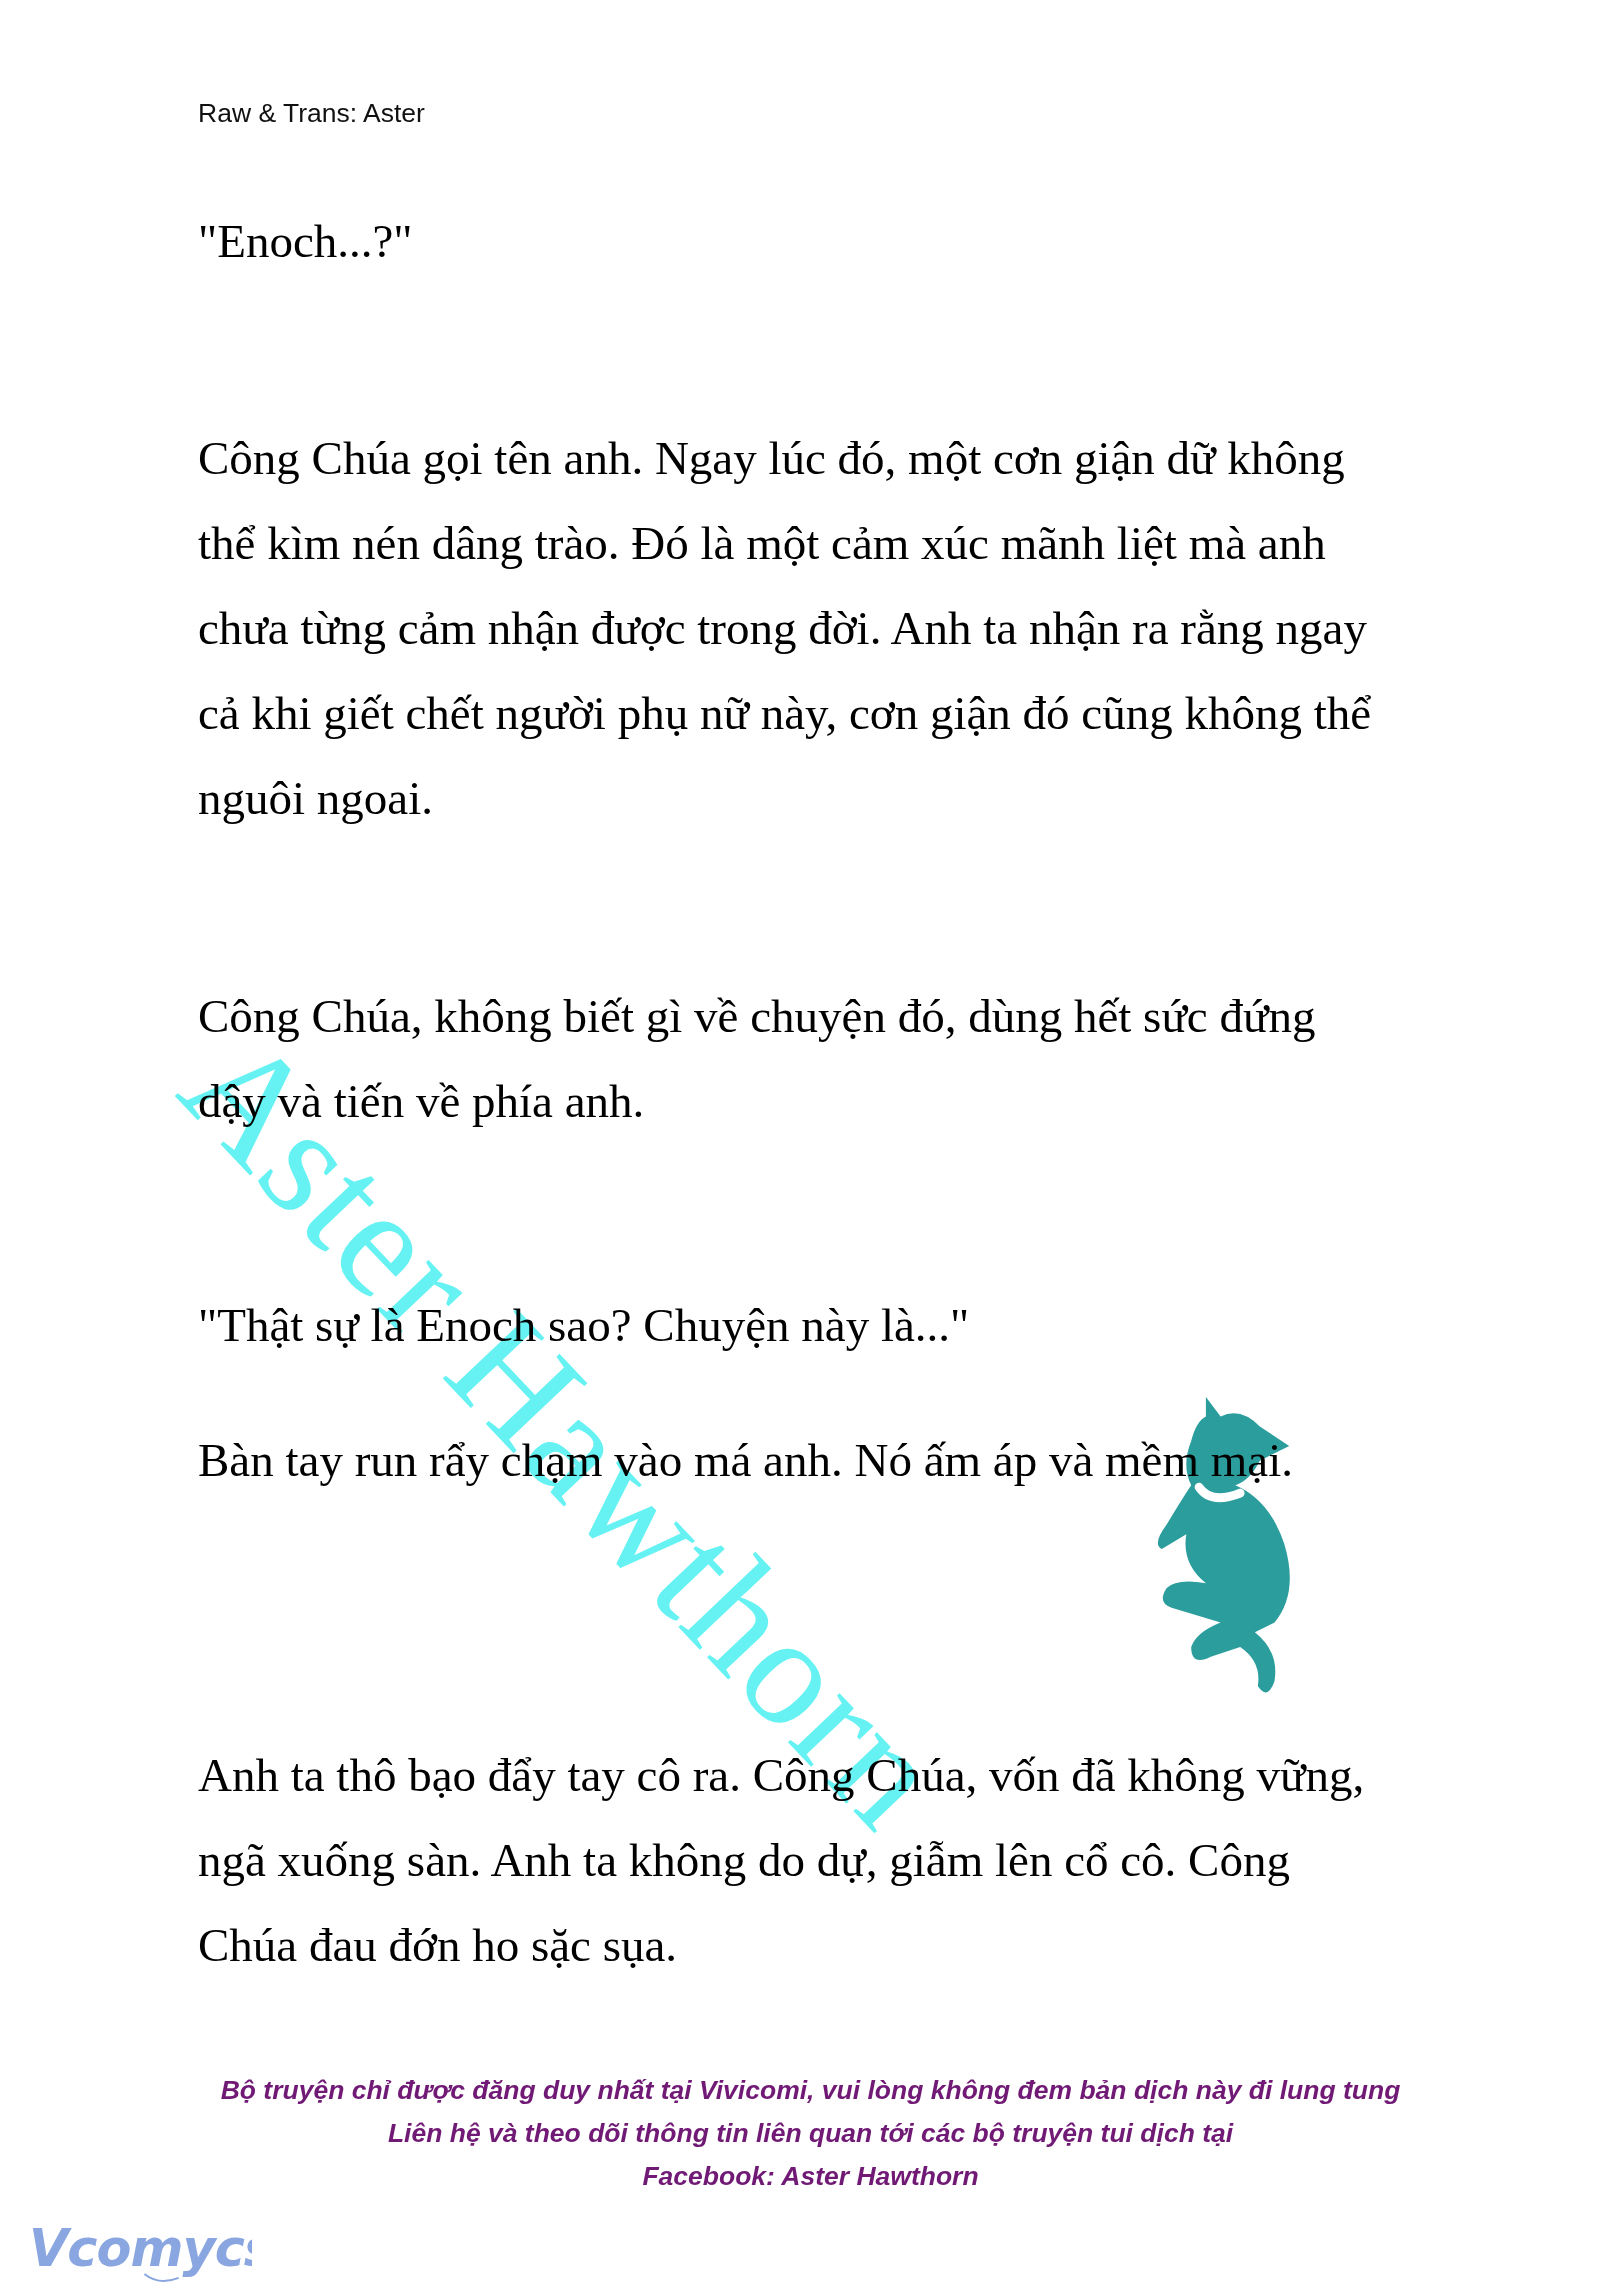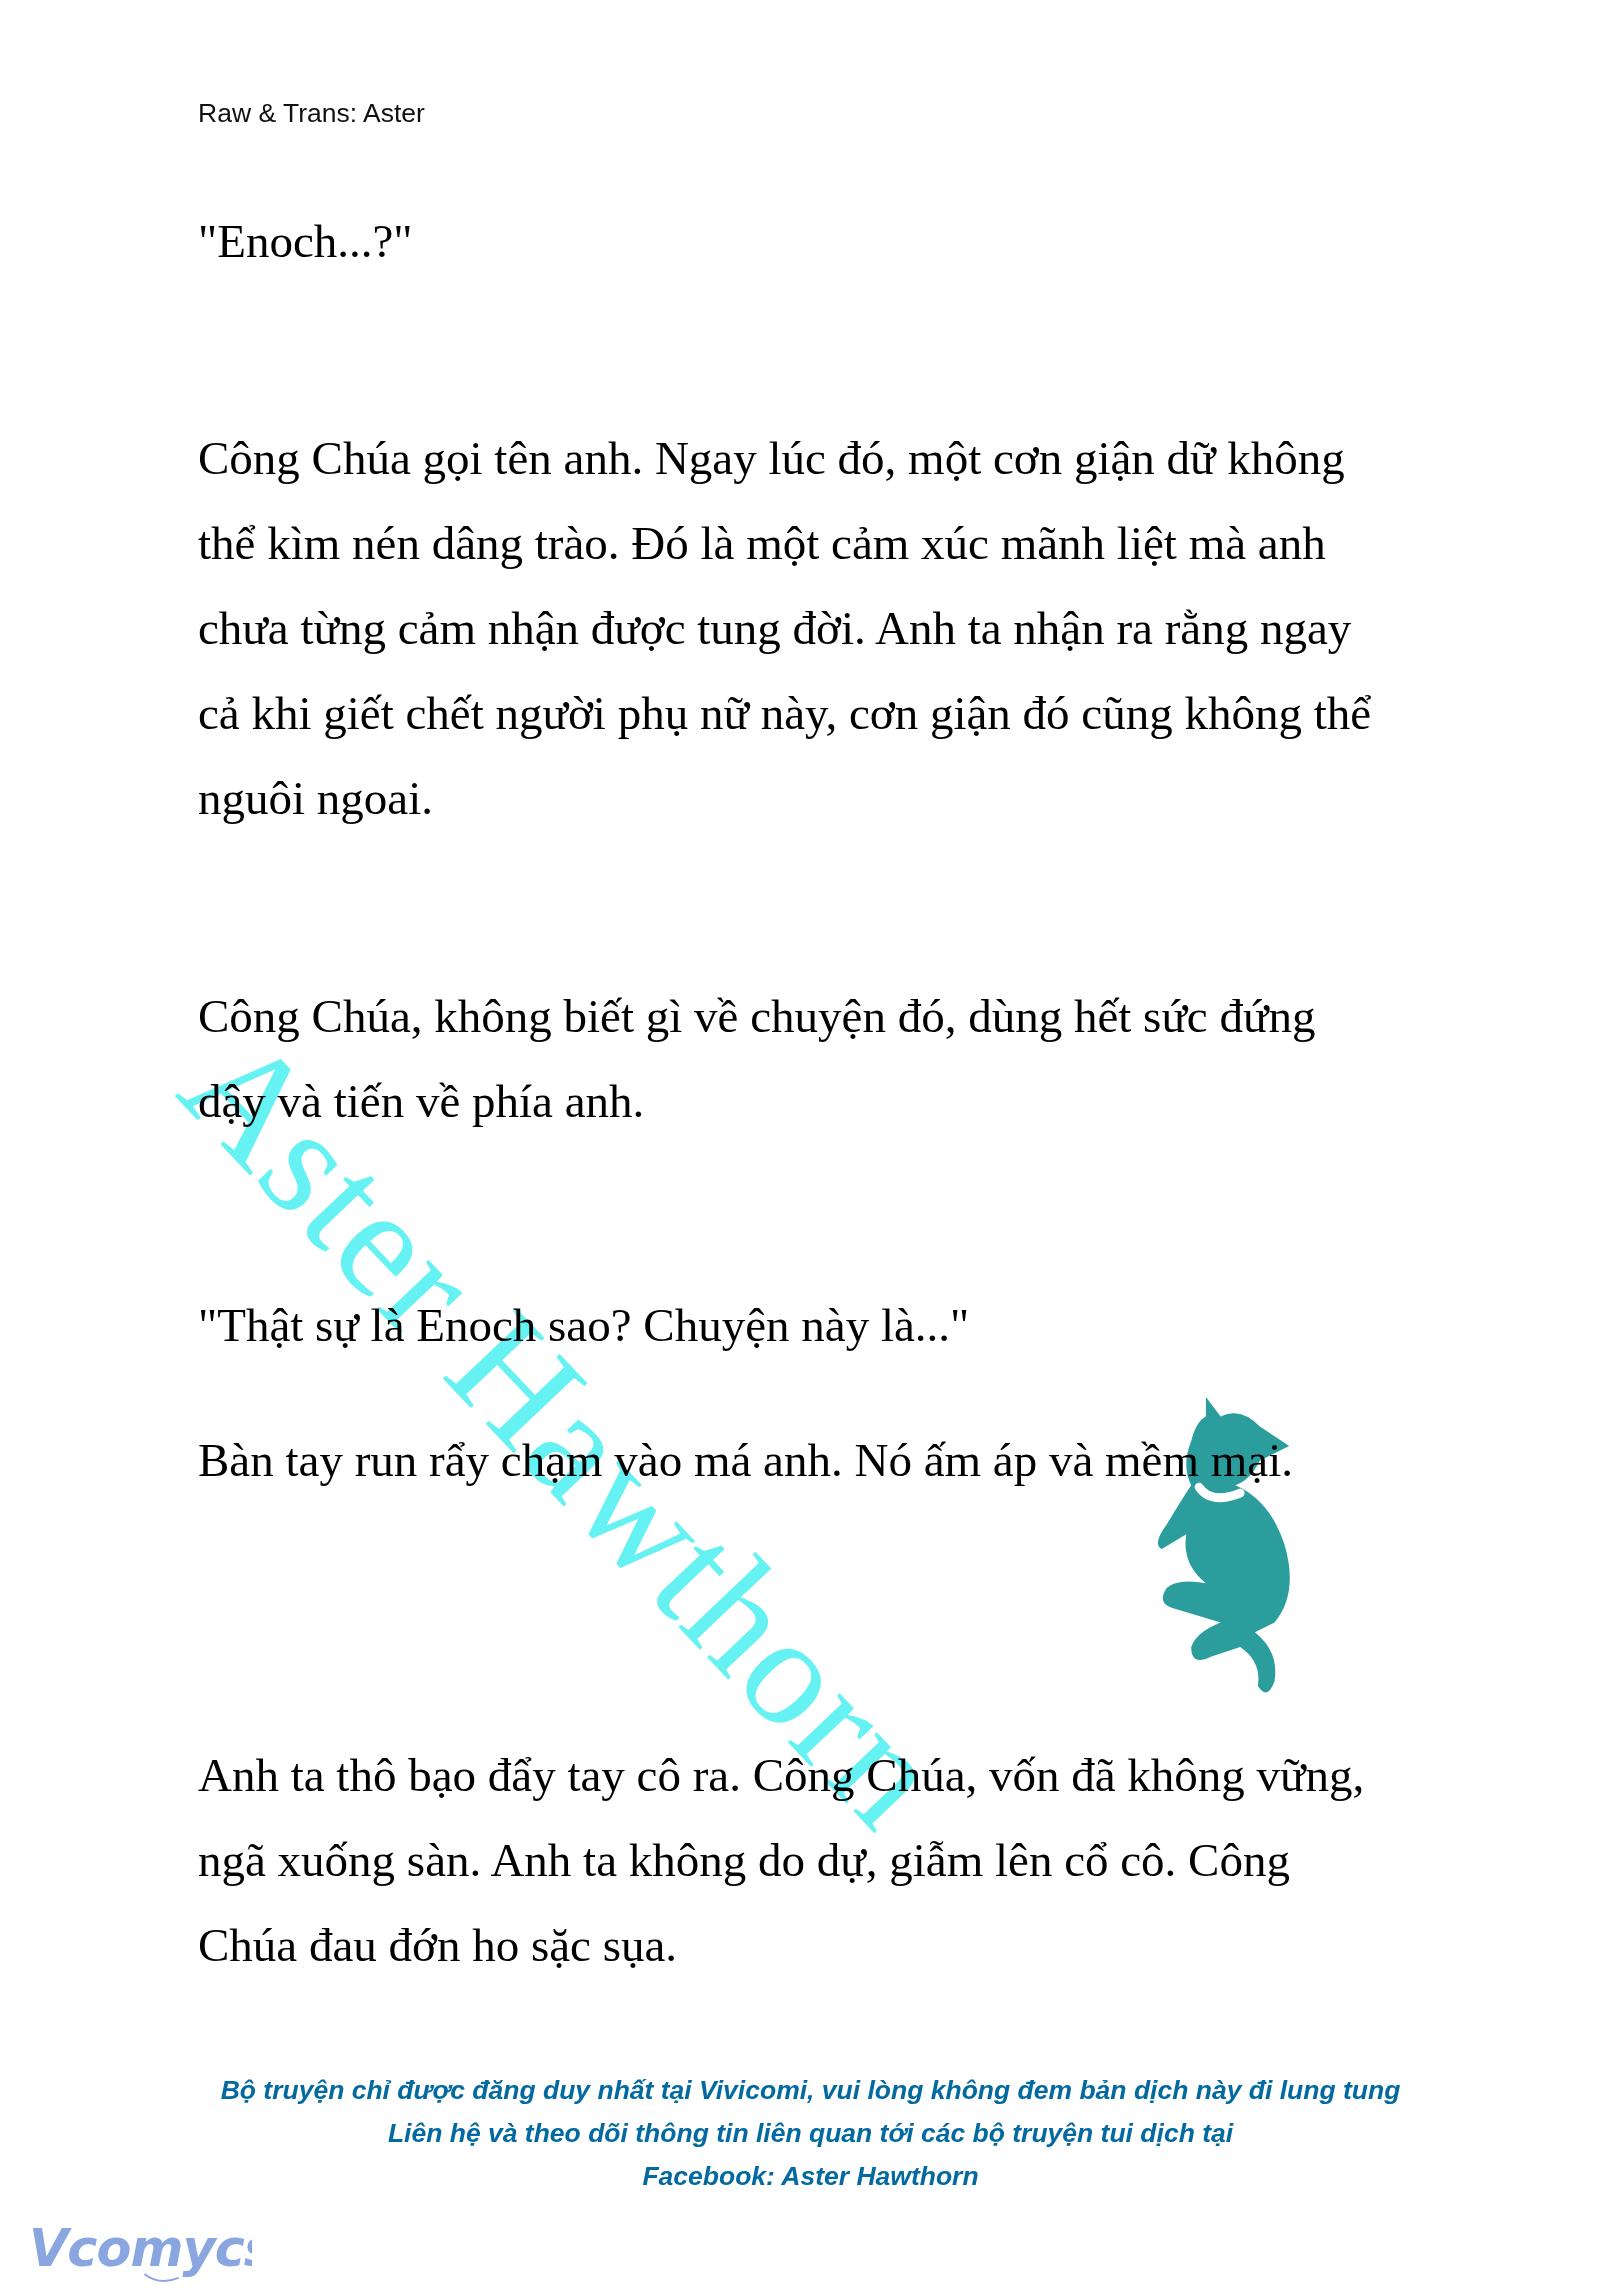--- a/index.html
+++ b/index.html
@@ -18,21 +18,21 @@
     font-family: "Liberation Serif", serif; font-size: 155px; color: #5ef2f2;
     transform-origin: left center; transform: rotate(46.5deg);
     white-space: nowrap; letter-spacing: 2px; pointer-events: none; z-index: 1;
     opacity: 0.95;
   }
   .cat { position: absolute; left: 1152px; top: 1387px; width: 147px; height: 314px; z-index: 0; }
   .text-layer { position: absolute; inset: 0; z-index: 2; padding-left: 27px; }
   .footer {
     position: absolute; left: 0; width: 1621px; text-align: center;
     font-family: "Liberation Sans", sans-serif; font-weight: bold; font-style: italic;
-    font-size: 26.5px; color: #0369a1; line-height: 43px;
+    font-size: 26.5px; color: #701a75; line-height: 43px;
   }
   .logo { position: absolute; left: 27.4px; top: 2217px; width: 225px; height: 69px; }
   .logo-text {
     font-family: "DejaVu Sans", sans-serif; font-weight: bold; font-style: italic;
     font-size: 52px; fill: #8aa6e0; letter-spacing: -1px;
   }
 </style>
 </head>
 <body>
 
@@ -48,21 +48,21 @@
 <div class="text-layer">
   <div class="credit">Raw &amp; Trans: Aster</div>
 
   <p class="page-text" style="top:199px">
     <span>"Enoch...?"</span>
   </p>
 
   <p class="page-text" style="top:416px">
     <span>Công Chúa gọi tên anh. Ngay lúc đó, một cơn giận dữ không</span><br>
     <span>thể kìm nén dâng trào. Đó là một cảm xúc mãnh liệt mà anh</span><br>
-    <span>chưa từng cảm nhận được tung đời. Anh ta nhận ra rằng ngay</span><br>
+    <span>chưa từng cảm nhận được trong đời. Anh ta nhận ra rằng ngay</span><br>
     <span>cả khi giết chết người phụ nữ này, cơn giận đó cũng không thể</span><br>
     <span>nguôi ngoai.</span>
   </p>
 
   <p class="page-text" style="top:974px">
     <span>Công Chúa, không biết gì về chuyện đó, dùng hết sức đứng</span><br>
     <span>dậy và tiến về phía anh.</span>
   </p>
 
   <p class="page-text" style="top:1283px">

